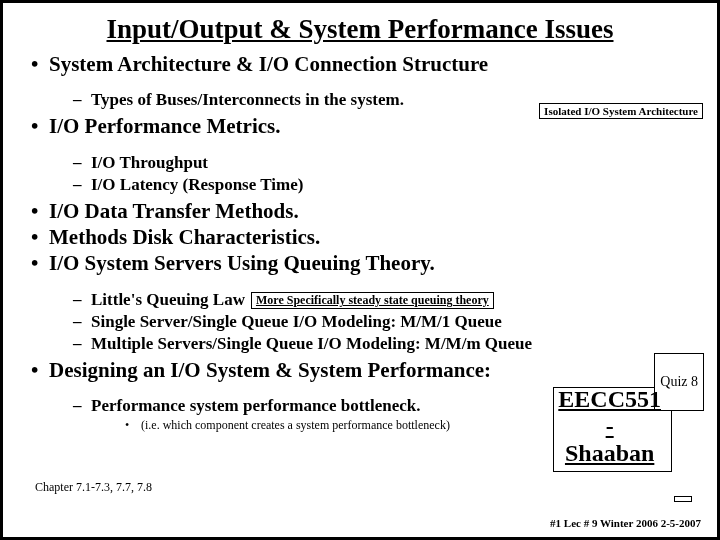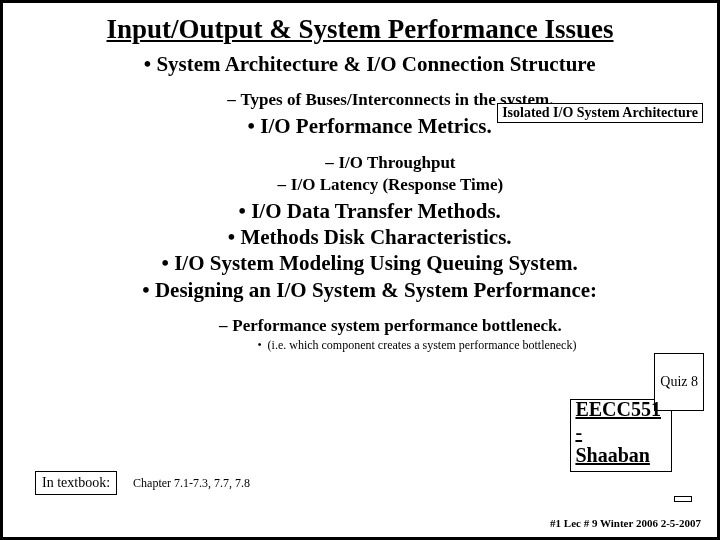--- a/index.html
+++ b/index.html
@@ -30,21 +30,20 @@
   ul.lvl1 {
     list-style: none;
     padding: 0 0 0 18px;
     margin: 0;
   }
   ul.lvl1 > li {
     font-size: 21px;
     font-weight: bold;
     margin: 0;
     line-height: 1.25;
-    text-align: center;
   }
   ul.lvl1 > li::before {
     content: "•";
     display: inline-block;
     width: 18px;
     margin-left: -4px;
   }
   ul.lvl2 {
     list-style: none;
     padding: 0 0 0 38px;
@@ -73,21 +72,21 @@
   ul.lvl3 > li::before {
     content: "•";
     display: inline-block;
     width: 16px;
   }
   .box-iso {
     position: absolute;
     top: 100px;
     right: 14px;
     border: 1.5px solid #000;
-    font-size: 14px;
+    font-size: 11px;
     font-weight: bold;
     padding: 1px 4px;
     background: #fff;
   }
   .box-queuing {
     display: inline-block;
     border: 1.5px solid #000;
     font-size: 12px;
     font-weight: bold;
     padding: 0 4px;
@@ -119,24 +118,25 @@
     background: #fff;
   }
   .chapters {
     font-size: 12px;
     font-weight: normal;
   }
   .footer-course {
     position: absolute;
     right: 22px;
     bottom: 32px;
-    font-size: 20px;
+    font-size: 24px;
     font-weight: bold;
     text-decoration: underline;
     padding: 2px 8px;
+    text-align: center;
   }
   .footer-course::before {
     content: "";
     position: absolute;
     left: 3px; top: 3px; right: -3px; bottom: -3px;
     border: 1.5px solid #000;
     z-index: -1;
   }
   .footer-course-outer {
     position: absolute;
@@ -168,38 +168,42 @@
       </ul>
     </li>
     <li><span>I/O Performance Metrics.</span>
       <ul class="lvl2">
         <li>I/O Throughput</li>
         <li>I/O Latency (Response Time)</li>
       </ul>
     </li>
     <li>I/O Data Transfer Methods.</li>
     <li>Methods Disk Characteristics.</li>
-    <li><span>I/O System Modeling Using Queuing System.</span>
+    <li><span>I/O System Servers Using Queuing Theory.</span>
+      <ul class="lvl2">
+        <li><span>Little's Queuing Law</span><span class="box-queuing">More Specifically steady state queuing theory</span></li>
+        <li>Single Server/Single Queue I/O Modeling: M/M/1 Queue</li>
+        <li>Multiple Servers/Single Queue I/O Modeling: M/M/m Queue</li>
+      </ul>
     </li>
     <li><span>Designing an I/O System &amp; System Performance:</span>
       <ul class="lvl2">
         <li><span>Performance system performance bottleneck.</span>
           <ul class="lvl3">
             <li>(i.e. which component creates a system performance bottleneck)</li>
           </ul>
         </li>
       </ul>
     </li>
   </ul>
 
   <div class="box-iso">Isolated I/O System Architecture</div>
   <div class="box-quiz">Quiz 8</div>
 
   <div class="textbook-row">
-    <div class="box-textbook">In textbook:</div>
     <div class="chapters">Chapter  7.1-7.3,   7.7, 7.8</div>
   </div>
 
   <div class="footer-course-outer">
     <span class="footer-course">EECC551 - Shaaban</span>
   </div>
   <div class="footer-meta">#1   Lec # 9   Winter 2006  2-5-2007</div>
 
 </div>
 

